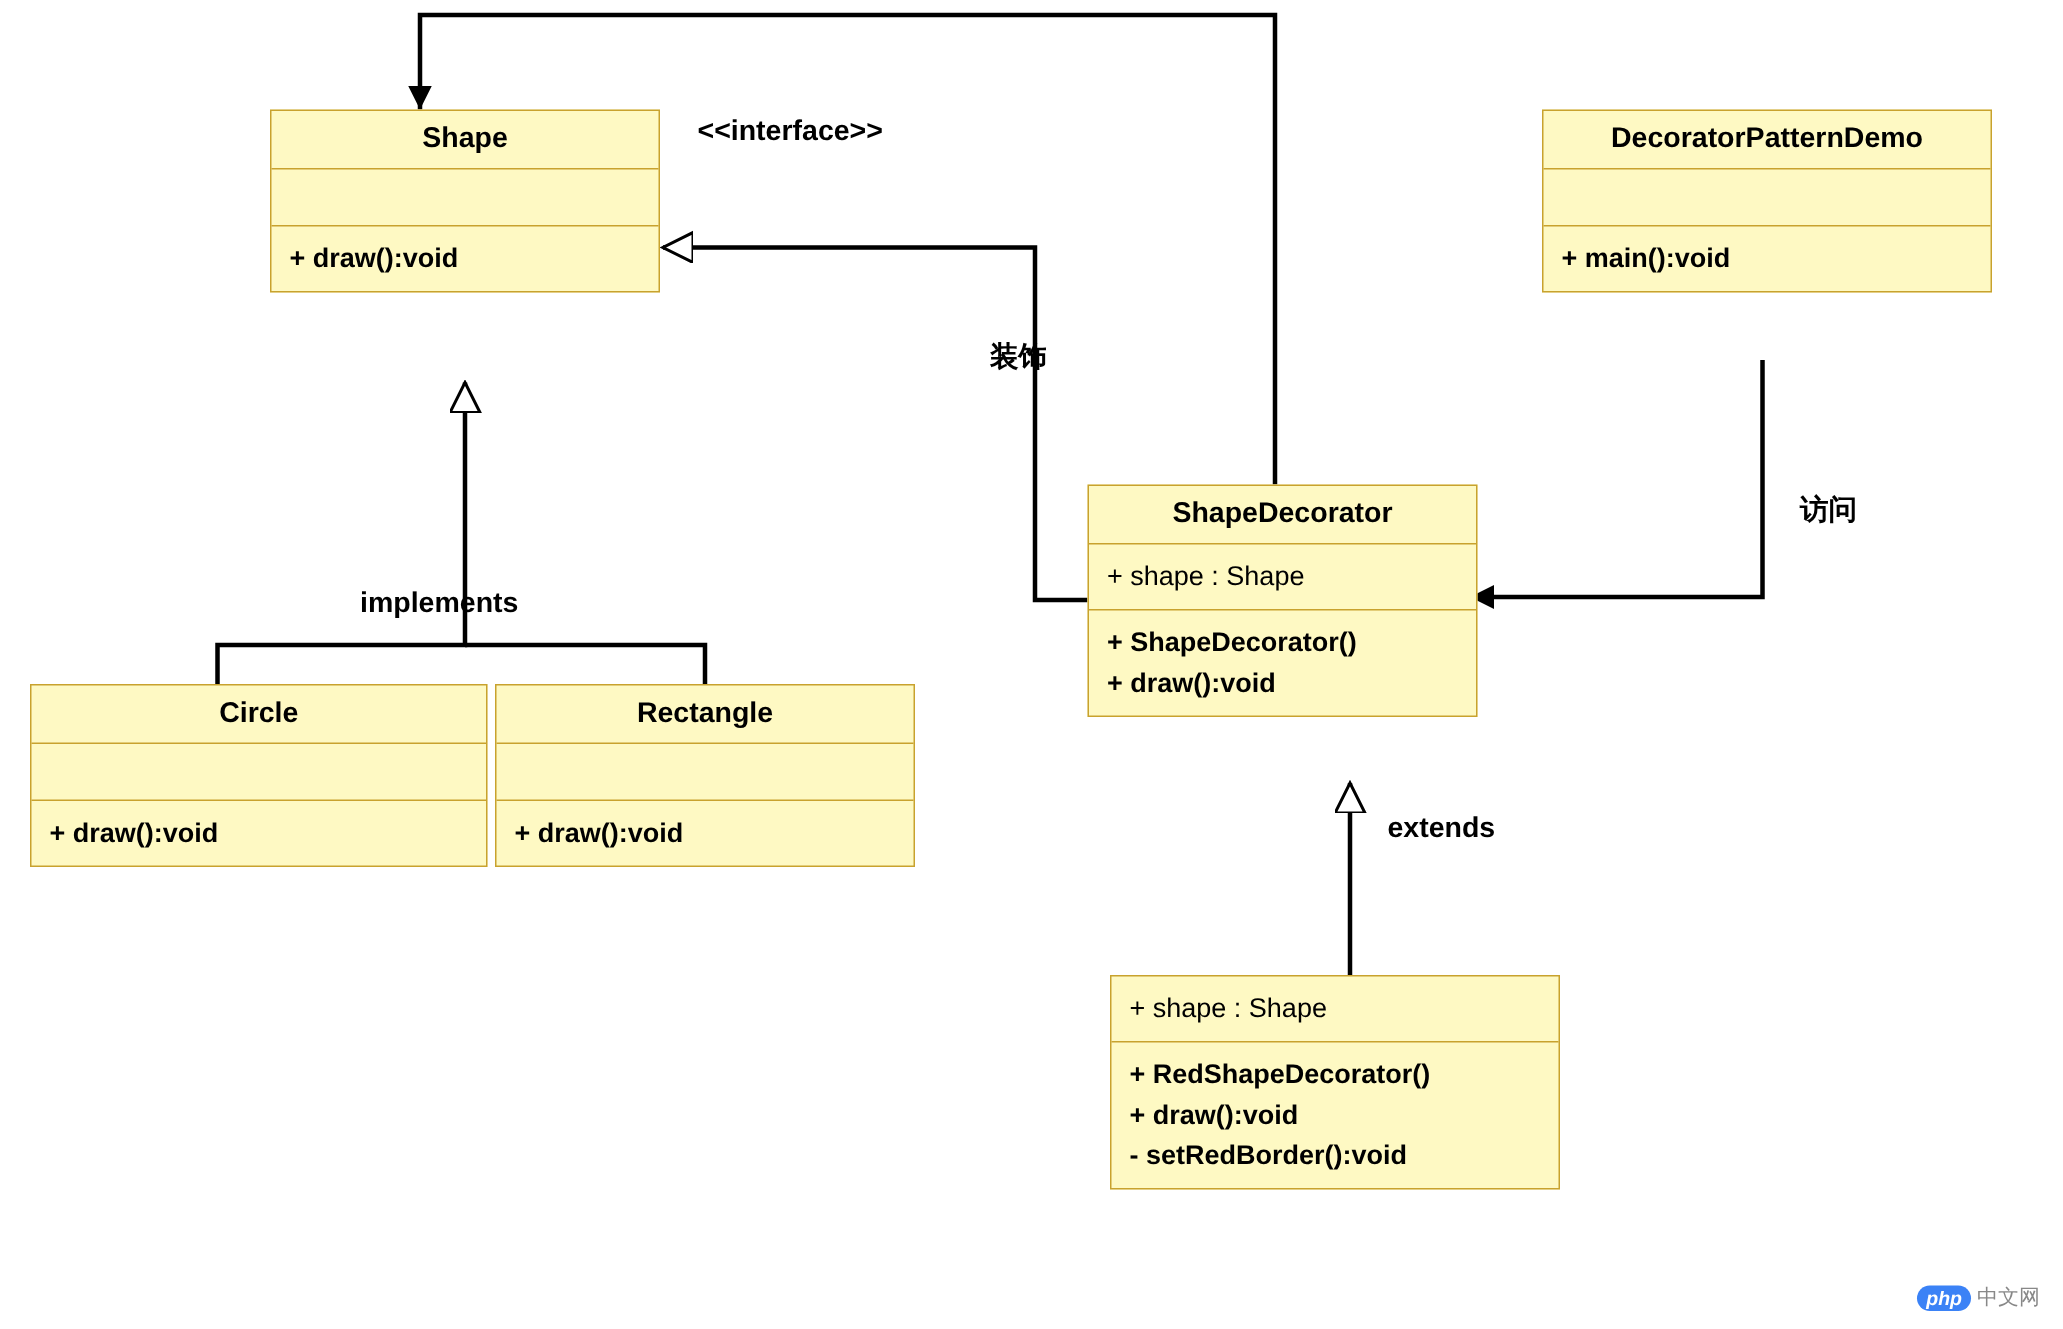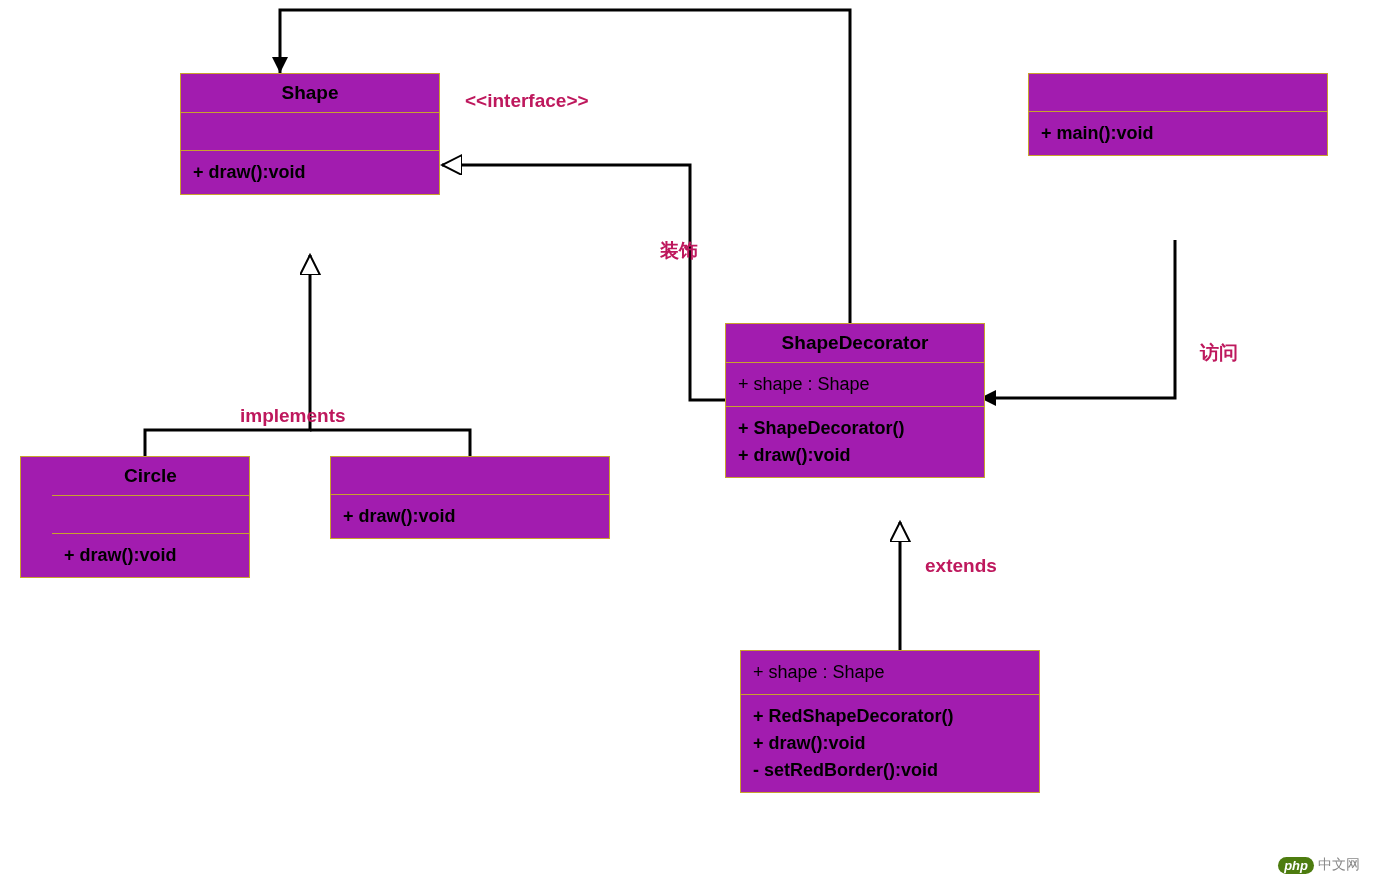--- a/index.html
+++ b/index.html
@@ -6,21 +6,21 @@
   body {
     margin: 0;
     font-family: Arial, Helvetica, sans-serif;
     background: #fff;
     position: relative;
     width: 1375px;
     height: 886px;
   }
   .uml-class {
     position: absolute;
-    background: #a21caf;
+    background: #fef9c3;
     border: 1.5px solid #c8a22e;
     font-size: 18px;
   }
   .uml-title {
     font-weight: bold;
     text-align: center;
     padding: 8px 10px;
     border-bottom: 1.5px solid #c8a22e;
     font-size: 19px;
   }
@@ -33,41 +33,40 @@
   .uml-ops {
     min-height: 38px;
     padding: 8px 12px;
     line-height: 1.5;
     font-weight: bold;
   }
   .label {
     position: absolute;
     font-weight: bold;
     font-size: 19px;
-    color: #be185d;
-    margin-top: 13px;
+    color: #000000;
   }
   svg.connectors {
     position: absolute;
     left: 0; top: 0;
     width: 1375px; height: 886px;
     pointer-events: none;
   }
   .watermark {
     position: absolute;
     right: 15px;
     bottom: 12px;
     font-size: 14px;
     color: #888;
     display: flex;
     align-items: center;
     gap: 4px;
   }
   .watermark .php {
-    background: #4d7c0f;
+    background: #3b82f6;
     color: #fff;
     padding: 1px 6px;
     border-radius: 10px;
     font-style: italic;
     font-weight: bold;
     font-size: 13px;
   }
 </style>
 </head>
 <body>
@@ -103,29 +102,30 @@
 <div class="label" style="left:925px; top:542px;">extends</div>
 
 <div class="uml-class" style="left:180px; top:73px; width:260px;">
   <div class="uml-title">Shape</div>
   <div class="uml-attrs"></div>
   <div class="uml-ops">
     <div>+ draw():void</div>
   </div>
 </div>
 
-<div class="uml-class" style="left:20px; top:456px; width:230px;padding-left:31px;">
+<div class="uml-class" style="left:20px; top:456px; width:305px;">
   <div class="uml-title">Circle</div>
   <div class="uml-attrs"></div>
   <div class="uml-ops">
     <div>+ draw():void</div>
   </div>
 </div>
 
 <div class="uml-class" style="left:330px; top:456px; width:280px;">
+  <div class="uml-title">Rectangle</div>
   <div class="uml-attrs"></div>
   <div class="uml-ops">
     <div>+ draw():void</div>
   </div>
 </div>
 
 <div class="uml-class" style="left:725px; top:323px; width:260px;">
   <div class="uml-title">ShapeDecorator</div>
   <div class="uml-attrs">
     <div>+ shape : Shape</div>
@@ -141,20 +141,21 @@
     <div>+ shape : Shape</div>
   </div>
   <div class="uml-ops">
     <div>+ RedShapeDecorator()</div>
     <div>+ draw():void</div>
     <div>- setRedBorder():void</div>
   </div>
 </div>
 
 <div class="uml-class" style="left:1028px; top:73px; width:300px;">
+  <div class="uml-title">DecoratorPatternDemo</div>
   <div class="uml-attrs"></div>
   <div class="uml-ops">
     <div>+ main():void</div>
   </div>
 </div>
 
 <div class="watermark">
   <span class="php">php</span>
   <span>中文网</span>
 </div>

